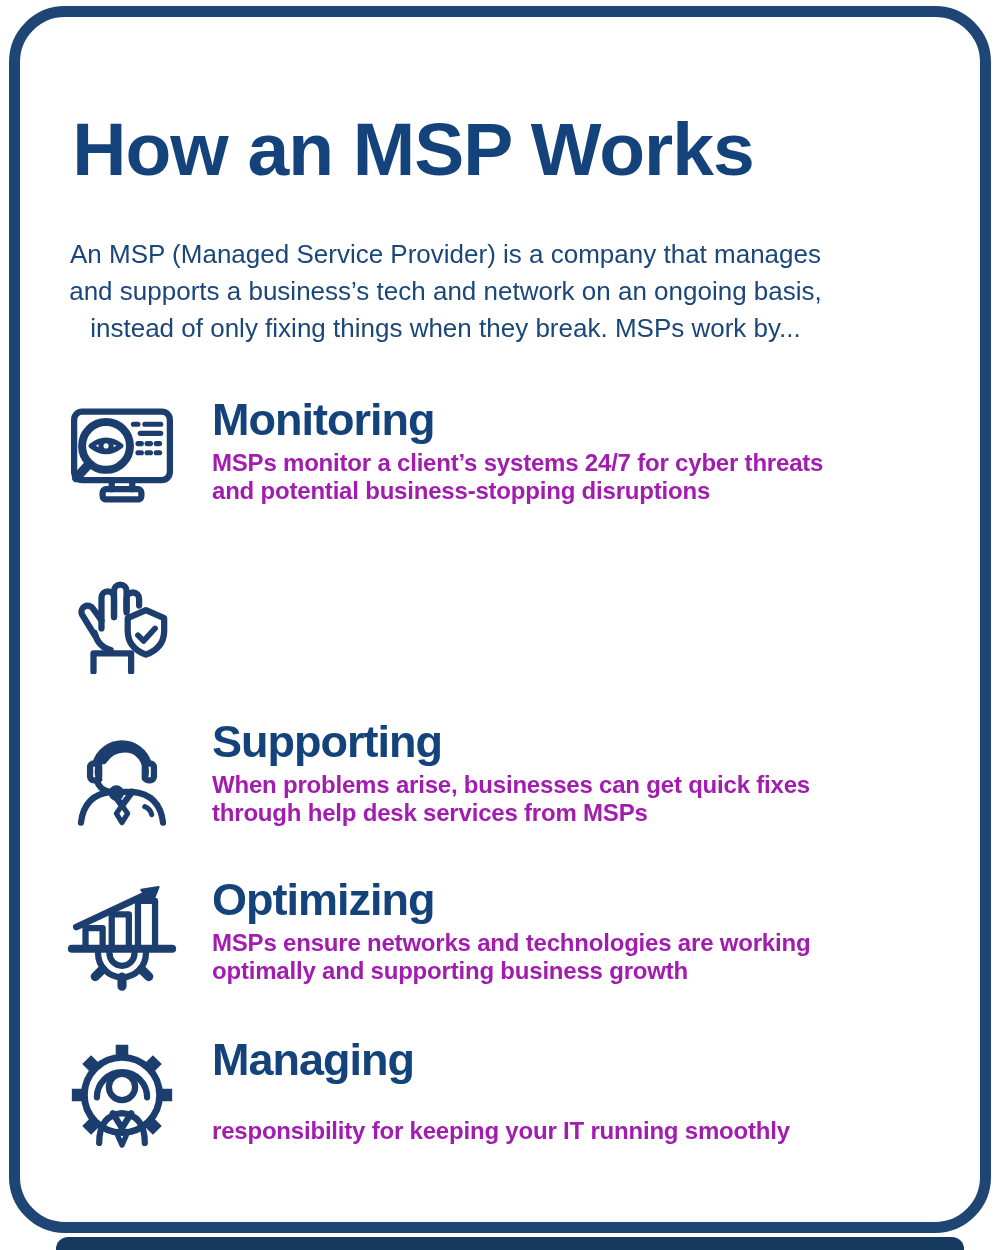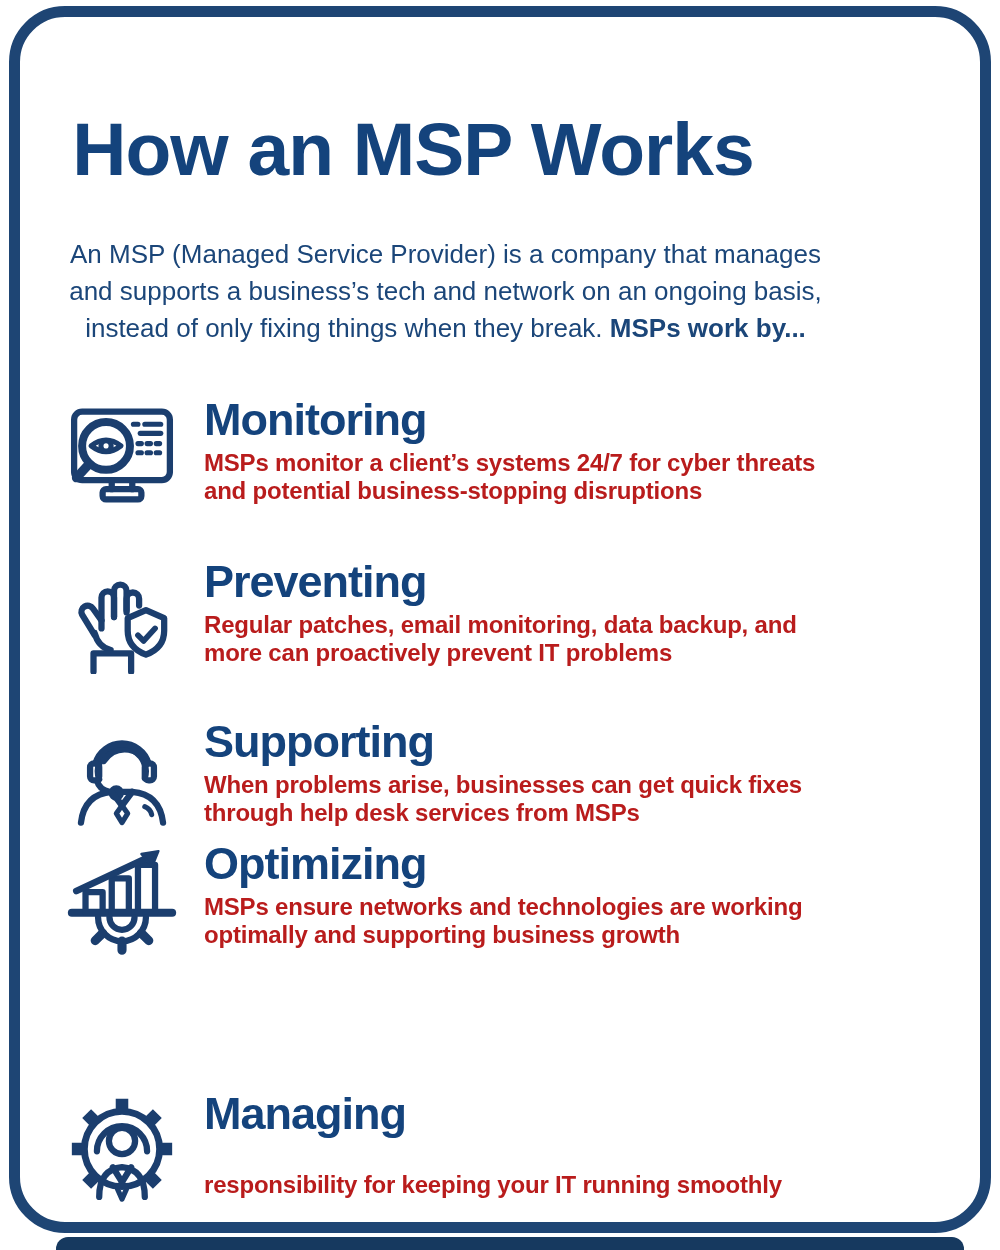--- a/index.html
+++ b/index.html
@@ -18,40 +18,40 @@
   }
   .title{
     position:absolute;top:112px;left:0;width:826px;text-align:center;
     font-size:75px;font-weight:bold;letter-spacing:-1px;line-height:1;
     color:#14437c;
   }
   .intro{
     position:absolute;top:236px;left:0;width:891px;text-align:center;
     font-size:26px;line-height:37px;font-weight:500;color:#1b4679;
   }
-  .intro .intro-bold{font-weight:700;}
+  .intro .intro-bold{font-weight:400;}
   .row{
     position:absolute;left:60px;width:880px;display:flex;align-items:flex-start;
   }
   .row-1{top:394px;} .row-2{top:556px;} .row-3{top:716px;}
-  .row-4{top:838px;} .row-5{top:1088px;}
+  .row-4{top:874px;} .row-5{top:1034px;}
   .icon-box{
     width:124px;height:130px;flex:0 0 124px;display:flex;
     align-items:flex-start;justify-content:center;padding-top:4px;box-sizing:border-box;
   }
   .icon-box svg{width:114px;height:114px;stroke:#1b3e6e;fill:none;
     stroke-linecap:round;stroke-linejoin:round;}
-  .sec-text{margin-left:20px;padding-top:2px;}
+  .sec-text{margin-left:28px;padding-top:2px;}
   .sec-heading{
     font-size:45px;line-height:48px;font-weight:bold;letter-spacing:-1px;
     color:#14437c;margin-bottom:5px;
   }
   .sec-body{
     font-size:24px;line-height:27.5px;font-weight:bold;letter-spacing:-0.2px;
-    color:#b91c1c;
+    color:#a21caf;
   }
 </style>
 </head>
 <body>
 
 <div class="card-border"></div>
 
 <div class="title">How an MSP Works</div>
 
 <div class="intro">
@@ -89,27 +89,20 @@
     <svg viewBox="0 0 100 100" stroke-width="5.5">
       <path d="M26 66 L15 48 a5.5 5.5 0 0 1 9.5 -5.5 L32 53"></path>
       <path d="M32 60 V33 a5.5 5.5 0 0 1 11 0 V50"></path>
       <path d="M43 50 V27 a5.5 5.5 0 0 1 11 0 V44"></path>
       <path d="M54 46 V34 a5.5 5.5 0 0 1 11 0 V40"></path>
       <path d="M26 64 q3 12 14 15"></path>
       <path d="M25 82 h33 M25 82 v16 M58 82 v16"></path>
       <path d="M71 44 l16 7 v11 q0 15 -16 21 q-16 -6 -16 -21 V51 Z"></path>
       <path d="M64 66 l5 5 l10 -11" stroke-width="5"></path>
     </svg>
-  </div>
-  <div class="sec-text">
-    <div class="sec-heading">Preventing</div>
-    <div class="sec-body">
-      <span>Regular patches, email monitoring, data backup, and</span><br>
-      <span>more can proactively prevent IT problems</span>
-    </div>
   </div>
 </div>
 
 <div class="row row-3">
   <div class="icon-box">
     <svg viewBox="0 0 100 100" stroke-width="5.5">
       <path d="M30 52 a21 21 0 1 1 40 -1"></path>
       <path d="M34 36 q8 -12 22 -10 q10 2 14 10"></path>
       <path d="M27 38 a24 24 0 0 1 46 0" stroke-width="6"></path>
       <rect x="22" y="38" width="8" height="15" rx="3.5"></rect>

